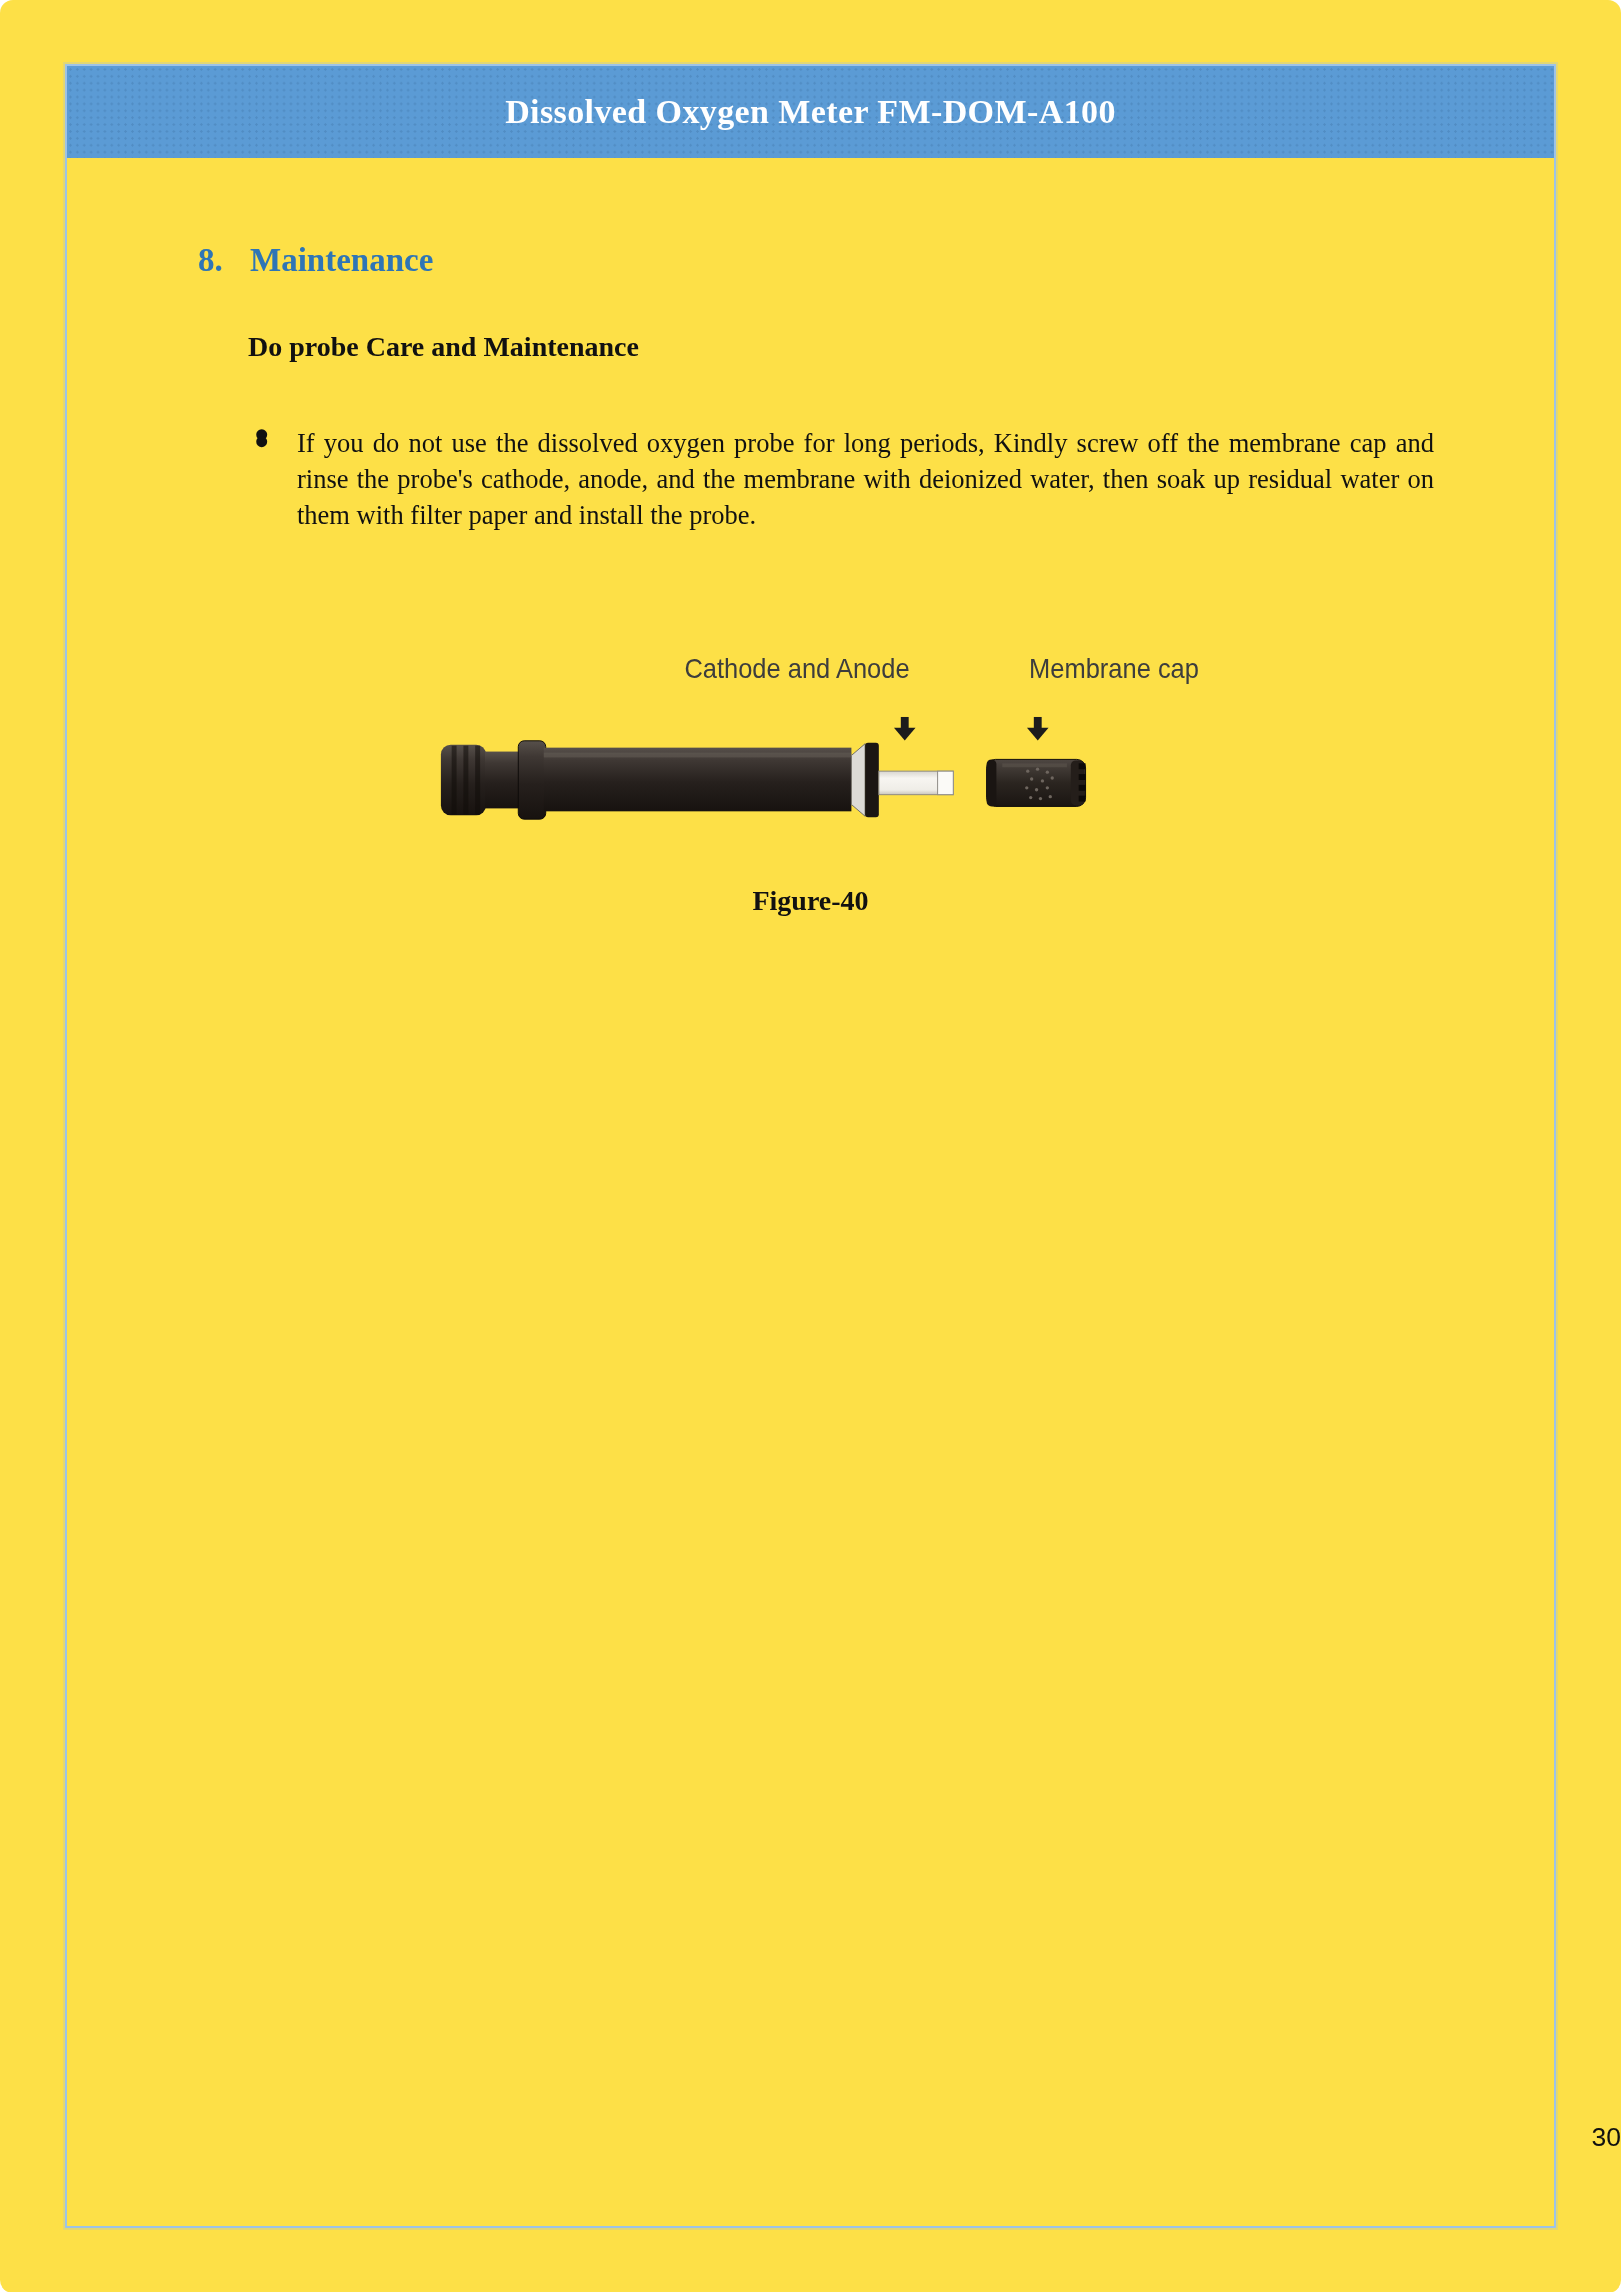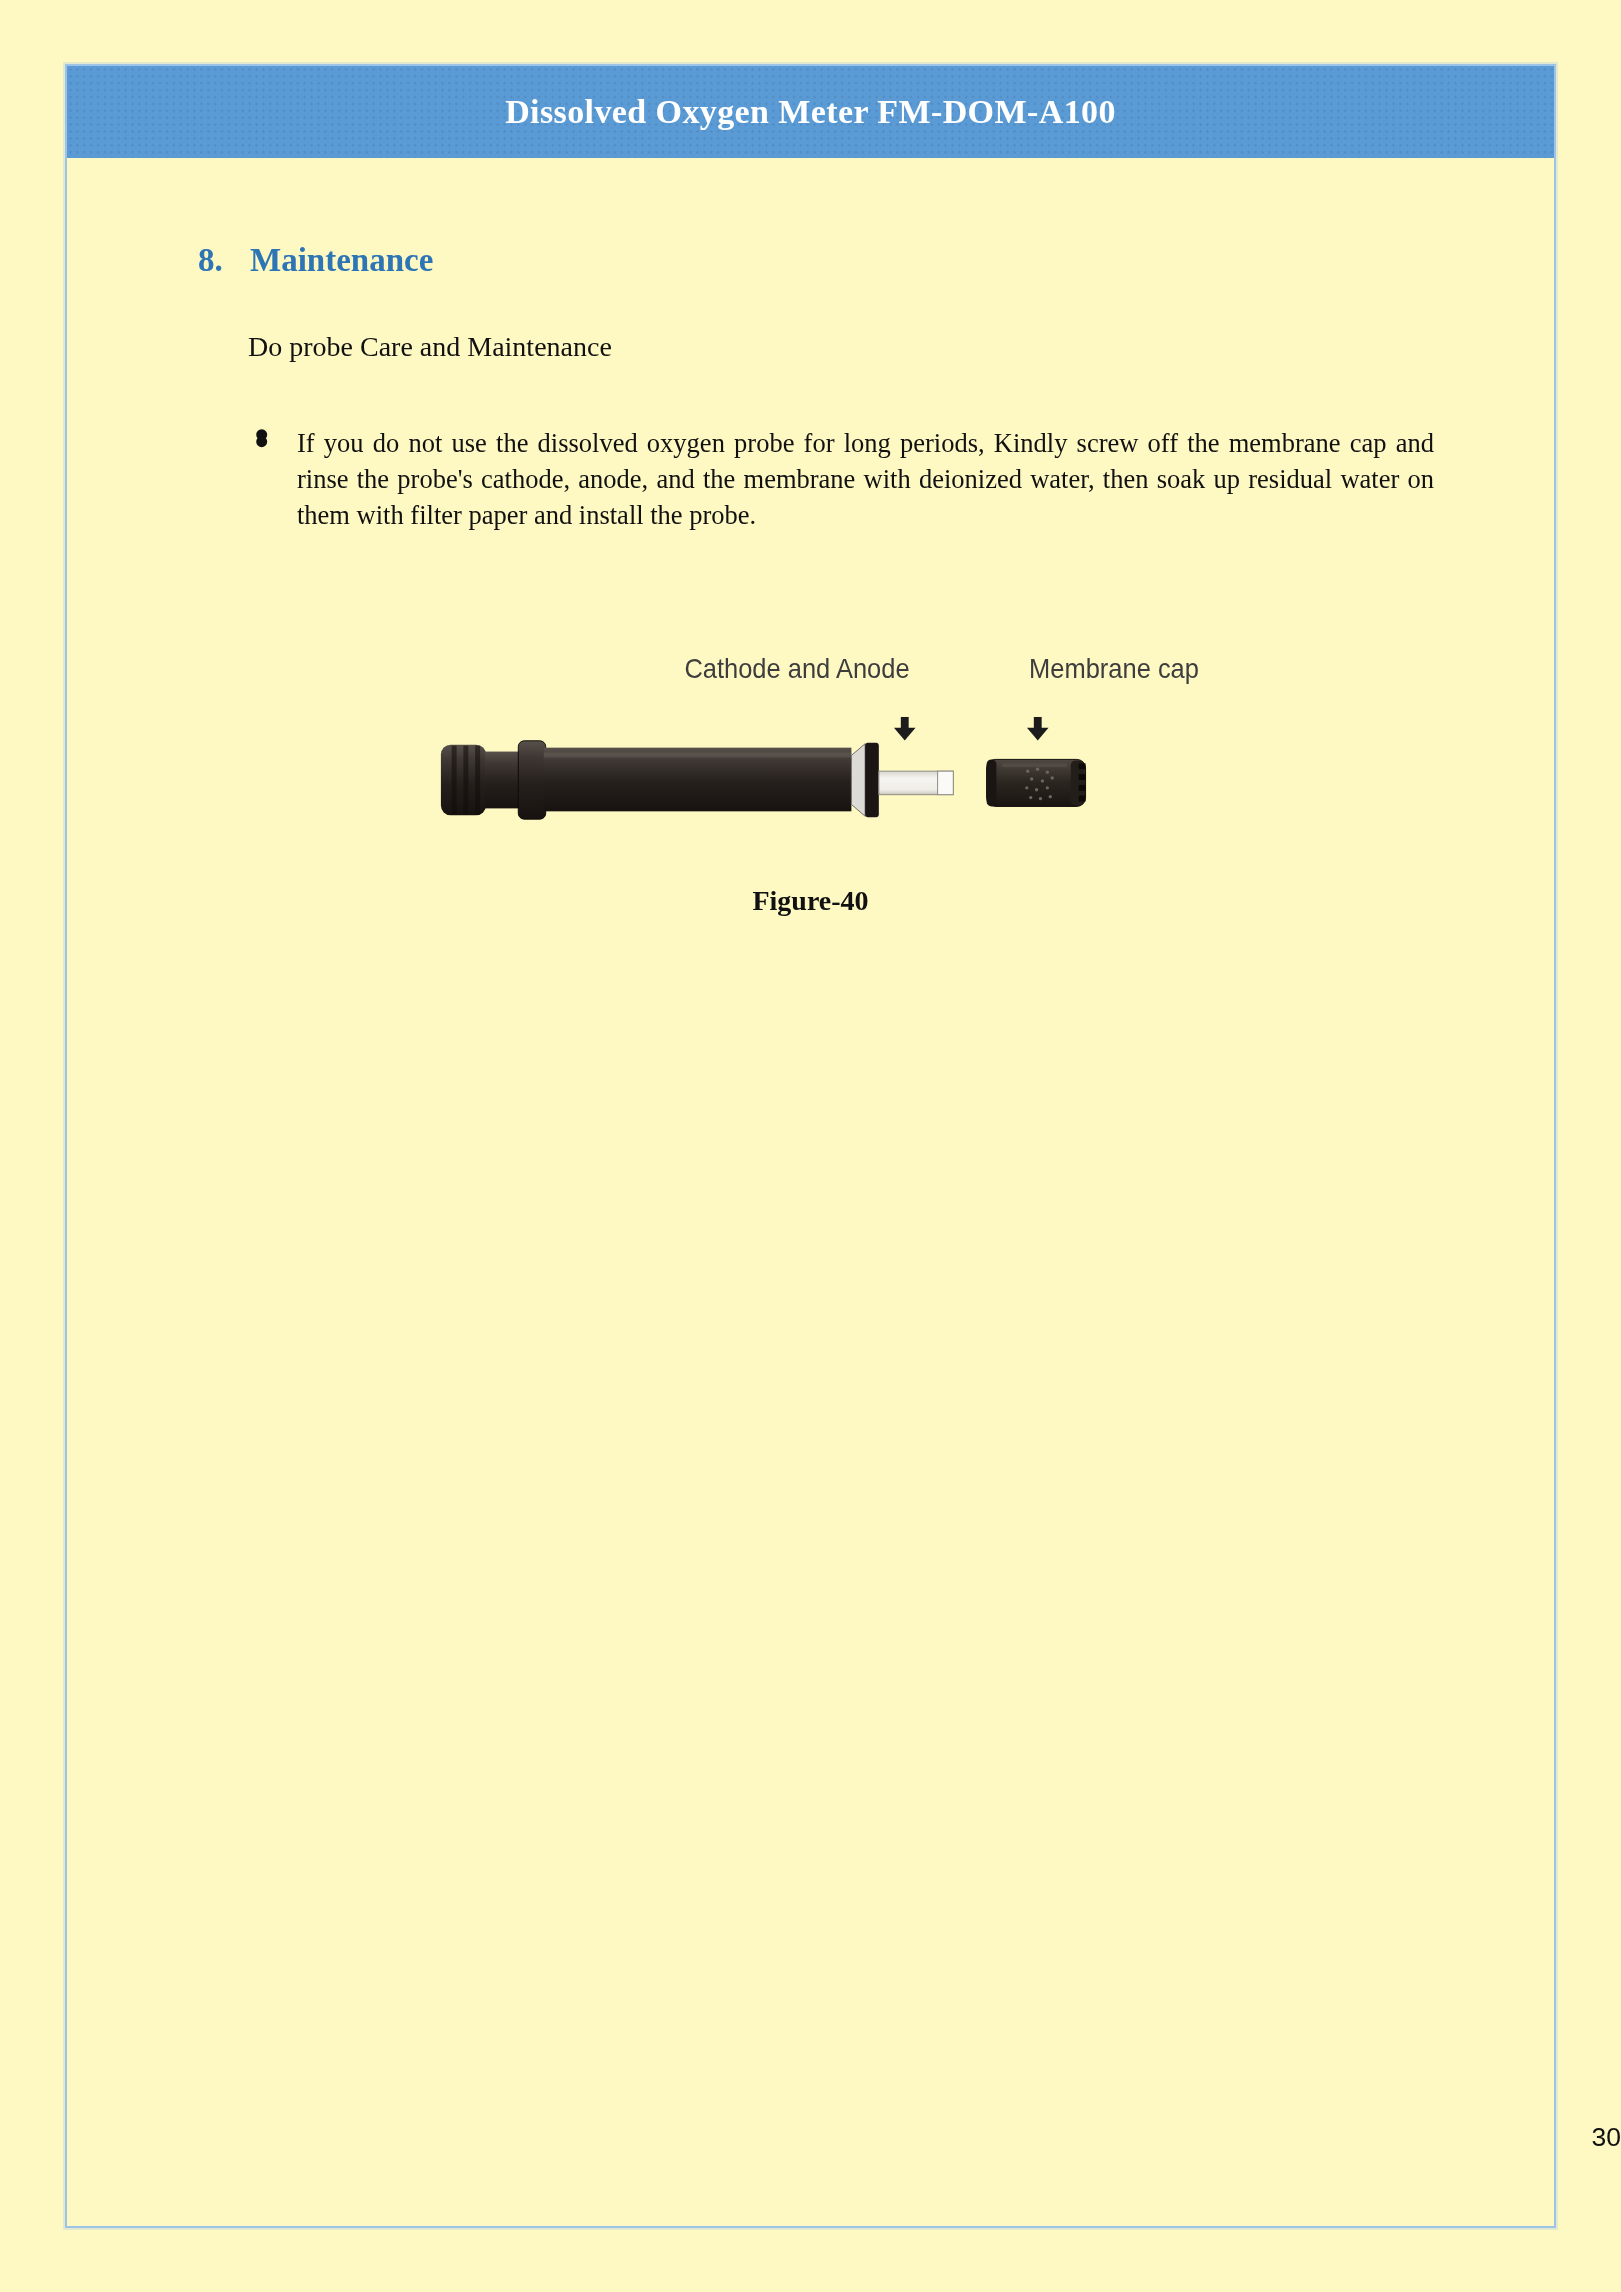--- a/index.html
+++ b/index.html
@@ -1,18 +1,18 @@
 <!DOCTYPE html>
 <html><head>
 <meta charset="utf-8">
 <style>
   html,body { margin:0; padding:0; background:#ffffff; }
   .page {
-    position:relative; width:1621px; height:2293px; background:#fef9c3;
-    font-family:"Liberation Serif", serif; overflow:hidden;
+    position:relative; width:1621px; height:2293px; background:#fde047;
+    font-family:"Liberation Serif", serif; overflow:hidden;border-radius:13px;
   }
   .border-frame {
     position:absolute; left:65px; top:64px; width:1487px; height:2160px;
     border:2px solid #9dc3e6;
     box-shadow:0 0 0 2px rgba(157,195,230,0.28);
   }
   .header-bar {
     position:absolute; left:67px; top:66px; width:1487px; height:92px;
     background-color:#5b9bd5;
     background-image:radial-gradient(rgba(28,66,104,0.16) 1.3px, transparent 1.4px);
@@ -22,21 +22,21 @@
   .header-title {
     color:#ffffff; font-size:34px; font-weight:bold; letter-spacing:0.4px;
   }
   .section-heading {
     position:absolute; left:198px; top:241px; display:flex;
     color:#2e75b6; font-size:33px; font-weight:bold; line-height:39px;
   }
   .section-number { width:52px; }
   .sub-heading {
     position:absolute; left:248px; top:329px;
-    font-size:28px; font-weight:normal; color:#111111; line-height:35px;
+    font-size:28px; font-weight:bold; color:#111111; line-height:35px;
   }
   .bullet-list { position:absolute; left:248px; top:418px; width:1186px; }
   .bullet-item {
     position:relative; padding-left:49px; margin-bottom:6.9px;
     font-size:26.5px; line-height:36px; color:#111111;
   }
   .bullet-item .dot { position:absolute; left:5.9px; top:-2px; font-size:25.5px; }
   .bullet-item.justify { text-align:justify; }
   .figure-label {
     position:absolute; top:653px; transform:translateX(-50%) scaleX(0.93);

